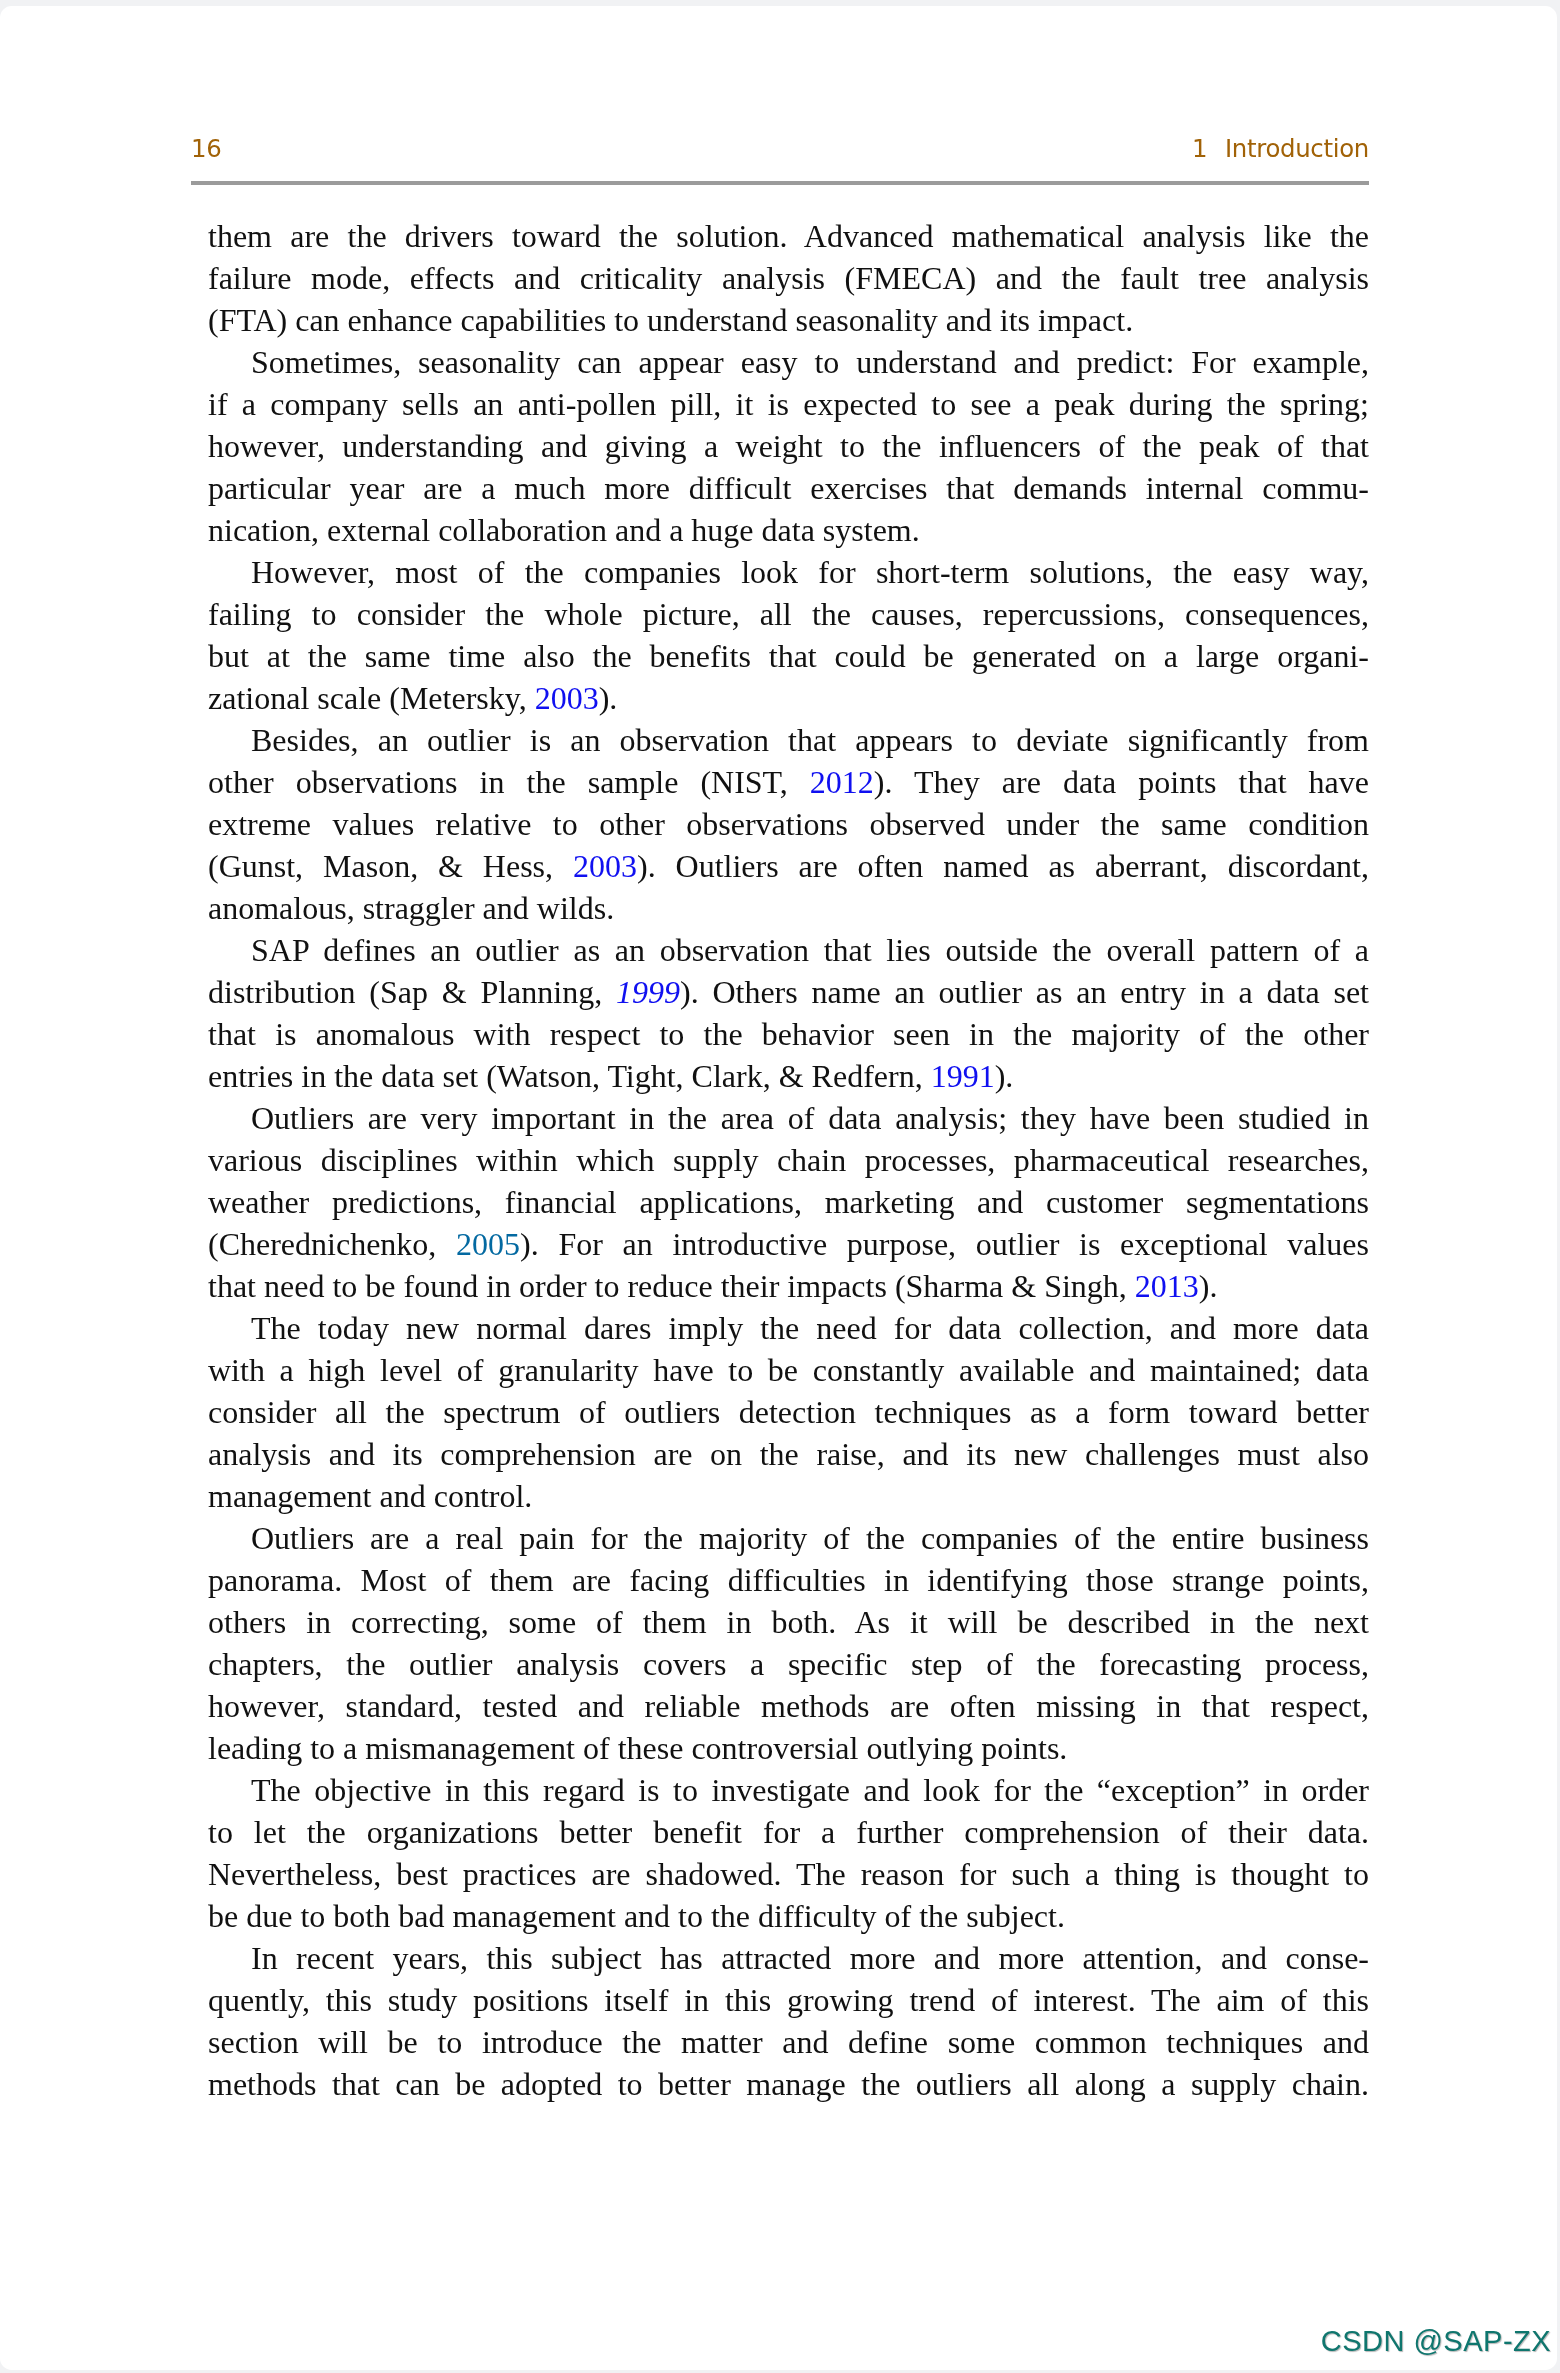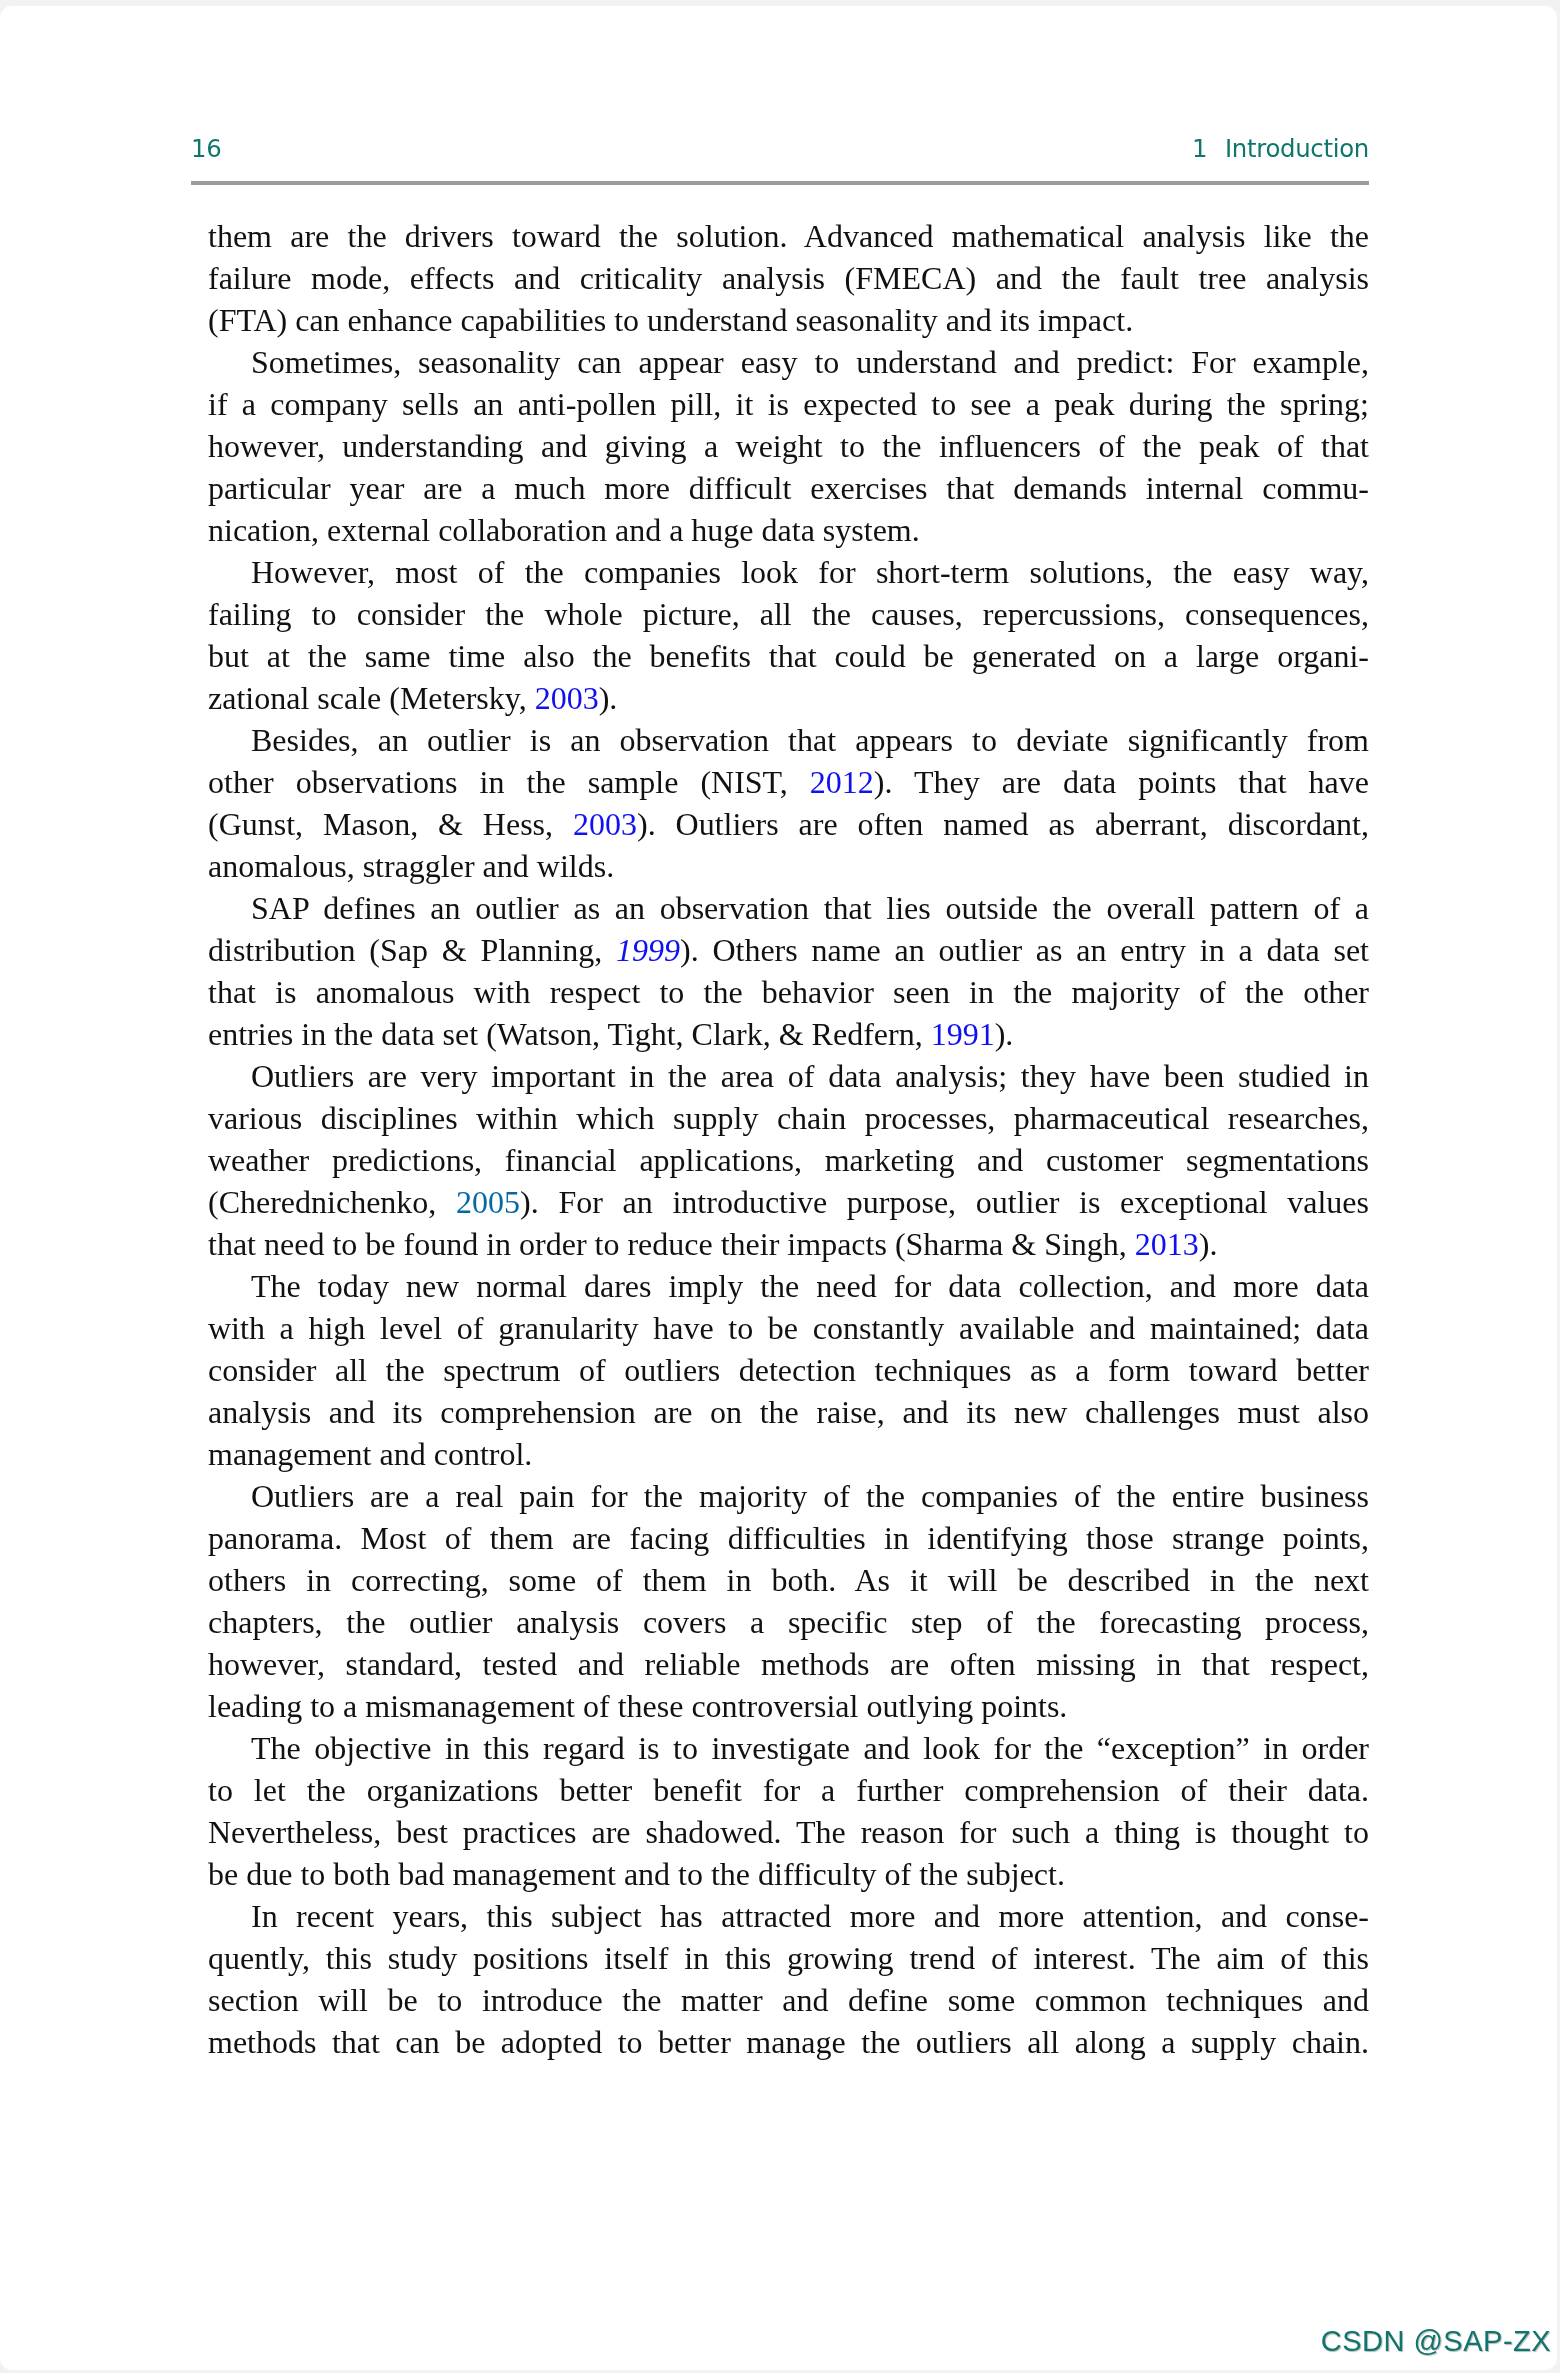--- a/index.html
+++ b/index.html
@@ -7,21 +7,21 @@
     width: 1560px; height: 2374px; background: #f1f2f4;
     position: relative; overflow: hidden;
   }
   .card {
     position: absolute; left: 0; top: 5.9px; width: 1557px; height: 2364px;
     background: #ffffff; border-radius: 11.7px;
   }
   .running-head {
     position: absolute; left: 191px; top: 128px; width: 1178px; height: 39px;
     font-family: "DejaVu Sans", "Liberation Sans", sans-serif; font-size: 24.4px;
-    color: #0f766e; letter-spacing: -0.3px;
+    color: #a16207; letter-spacing: -0.3px;
   }
   .running-head .page-num { position: absolute; left: 0; top: 0; }
   .running-head .chapter { position: absolute; right: 0; top: 0; white-space: pre; }
   .running-head .chapter .num { margin-right: 17.6px; }
   .rule {
     position: absolute; left: 191px; top: 175px; width: 1178px; height: 3.9px; background: #9b9b9b;
   }
   .body-text {
     position: absolute; left: 191px; top: 209px; width: 1178px;
     font-family: "Liberation Serif", "DejaVu Serif", serif; font-size: 32px;
@@ -68,20 +68,21 @@
       </div>
       <div class="paragraph">
         <div class="line indent"><span>However, most of the companies look for short-term solutions, the easy way,</span></div>
         <div class="line"><span>failing to consider the whole picture, all the causes, repercussions, consequences,</span></div>
         <div class="line"><span>but at the same time also the benefits that could be generated on a large organi-</span></div>
         <div class="line last"><span>zational scale (Metersky, </span><span class="cite" style="color: rgb(16, 16, 240);">2003</span><span>).</span></div>
       </div>
       <div class="paragraph">
         <div class="line indent"><span>Besides, an outlier is an observation that appears to deviate significantly from</span></div>
         <div class="line"><span>other observations in the sample (NIST, </span><span class="cite" style="color: rgb(16, 16, 240);">2012</span><span>). They are data points that have</span></div>
+        <div class="line"><span>extreme values relative to other observations observed under the same condition</span></div>
         <div class="line"><span>(Gunst, Mason, &amp; Hess, </span><span class="cite" style="color: rgb(16, 16, 240);">2003</span><span>). Outliers are often named as aberrant, discordant,</span></div>
         <div class="line last"><span>anomalous, straggler and wilds.</span></div>
       </div>
       <div class="paragraph">
         <div class="line indent"><span>SAP defines an outlier as an observation that lies outside the overall pattern of a</span></div>
         <div class="line"><span>distribution (Sap &amp; Planning, </span><span class="cite" style="color: rgb(16, 16, 240); font-style: italic;">1999</span><span>). Others name an outlier as an entry in a data set</span></div>
         <div class="line"><span>that is anomalous with respect to the behavior seen in the majority of the other</span></div>
         <div class="line last"><span>entries in the data set (Watson, Tight, Clark, &amp; Redfern, </span><span class="cite" style="color: rgb(16, 16, 240);">1991</span><span>).</span></div>
       </div>
       <div class="paragraph">

